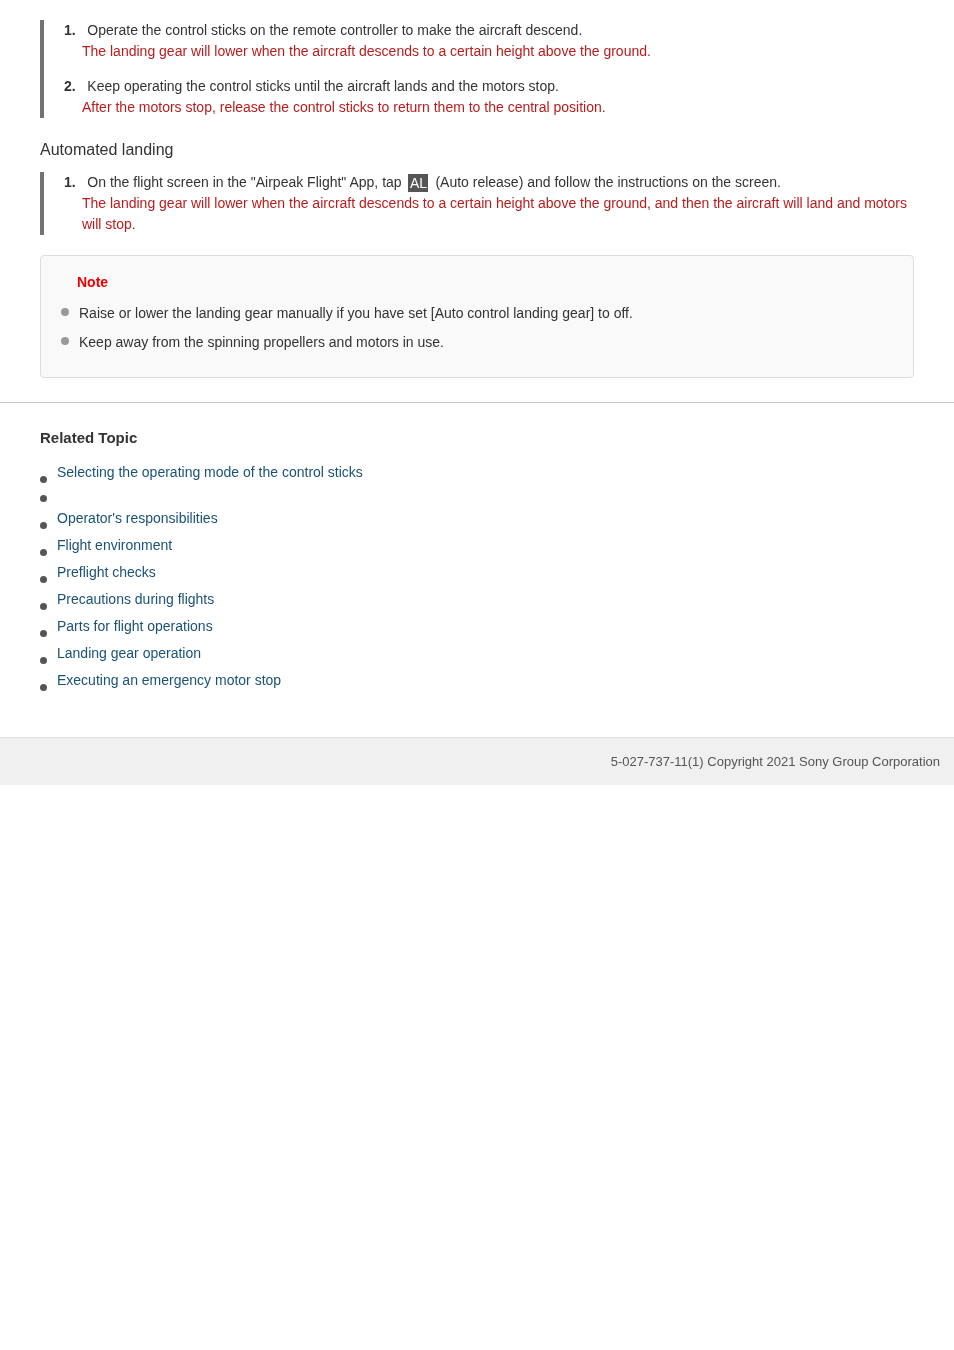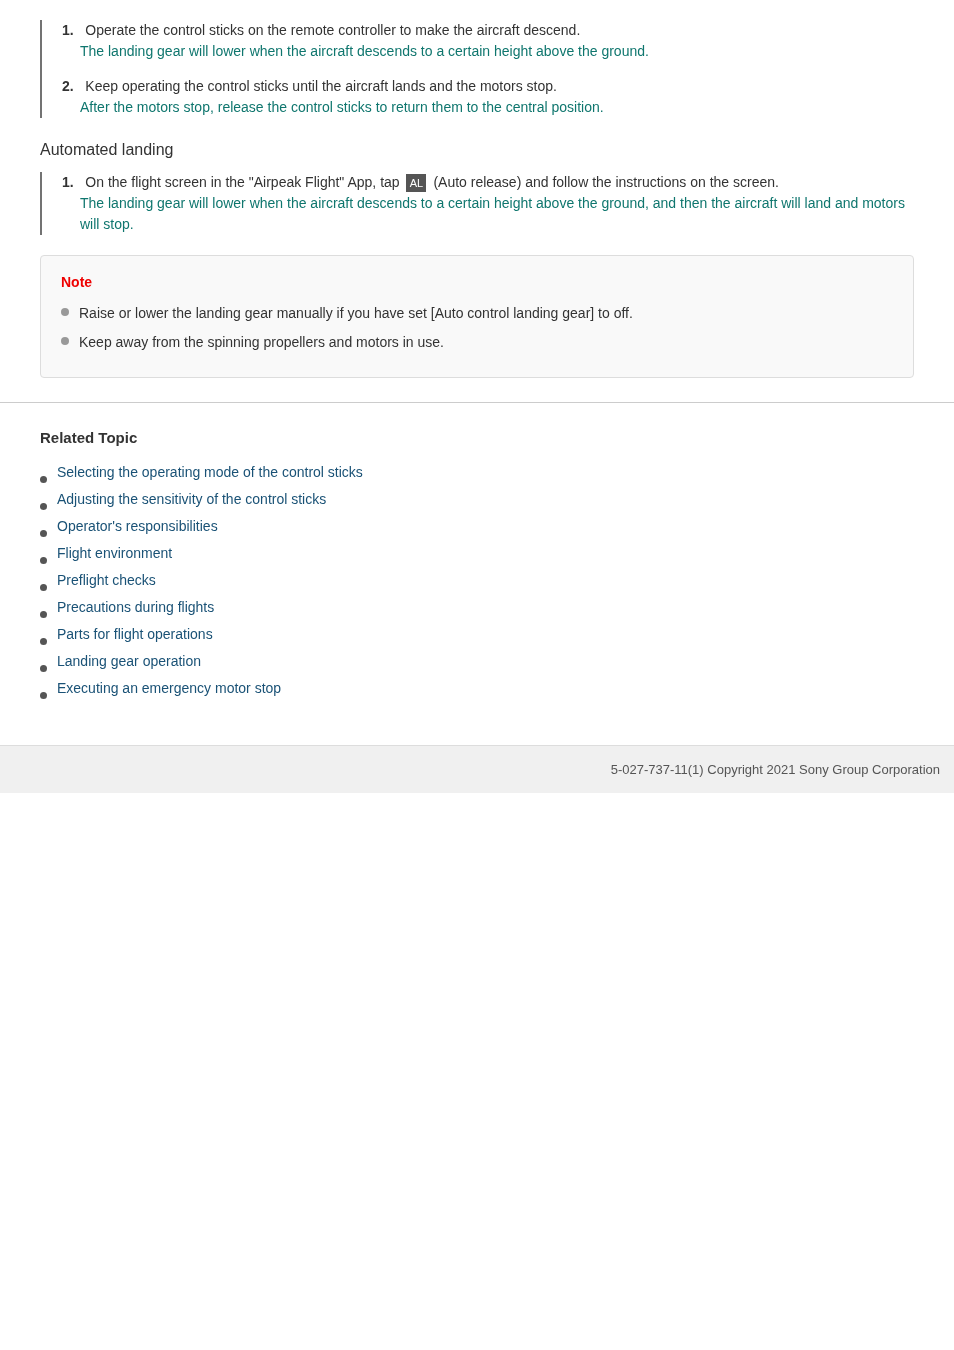--- a/index.html
+++ b/index.html
@@ -13,67 +13,68 @@
     .page-wrapper {
       max-width: 954px;
       margin: 0 auto;
       background: #fff;
       min-height: 1350px;
     }
     .main-content {
       padding: 20px 40px 0 40px;
     }
     .steps-section {
-      border-left: 2px solid #737373;
+      border-left: 4px solid #737373;
       padding-left: 20px;
       margin-bottom: 20px;
     }
     .step {
       margin-bottom: 14px;
     }
     .step-number {
       font-weight: bold;
       display: inline;
     }
     .step-text {
       display: inline;
     }
     .step-subtext {
       margin-left: 18px;
-      color: #0f766e;
+      color: #b91c1c;
     }
     .section-heading {
       font-size: 16px;
       font-weight: normal;
       margin: 18px 0 10px 0;
     }
     .auto-icon {
       display: inline-block;
       width: 20px;
       height: 18px;
       background: #555;
       color: #fff;
-      font-size: 11px;
+      font-size: 14px;
       text-align: center;
       line-height: 18px;
       vertical-align: middle;
       margin: 0 3px;
     }
     .note-box {
       background: #f9f9f9;
       border: 1px solid #ddd;
       border-radius: 4px;
       padding: 16px 20px;
       margin: 20px 0;
     }
     .note-title {
       color: #e00;
       font-weight: bold;
       margin-bottom: 10px;
       font-size: 14px;
+      margin-left: 16px;
     }
     .note-item {
       display: flex;
       align-items: flex-start;
       margin-bottom: 8px;
     }
     .note-bullet {
       width: 8px;
       height: 8px;
       background: #999;
@@ -181,21 +182,20 @@
 
   <div class="related-section">
     <div class="related-title">Related Topic</div>
     <ul class="related-list">
     <li>
           <div class="related-bullet"></div>
           <a class="related-link" href="#">Selecting the operating mode of the control sticks</a>
         </li>
         <li>
           <div class="related-bullet"></div>
-          <a class="related-link" href="#">Adjusting the sensitivity of the control sticks</a>
         </li>
         <li>
           <div class="related-bullet"></div>
           <a class="related-link" href="#">Operator's responsibilities</a>
         </li>
         <li>
           <div class="related-bullet"></div>
           <a class="related-link" href="#">Flight environment</a>
         </li>
         <li>

